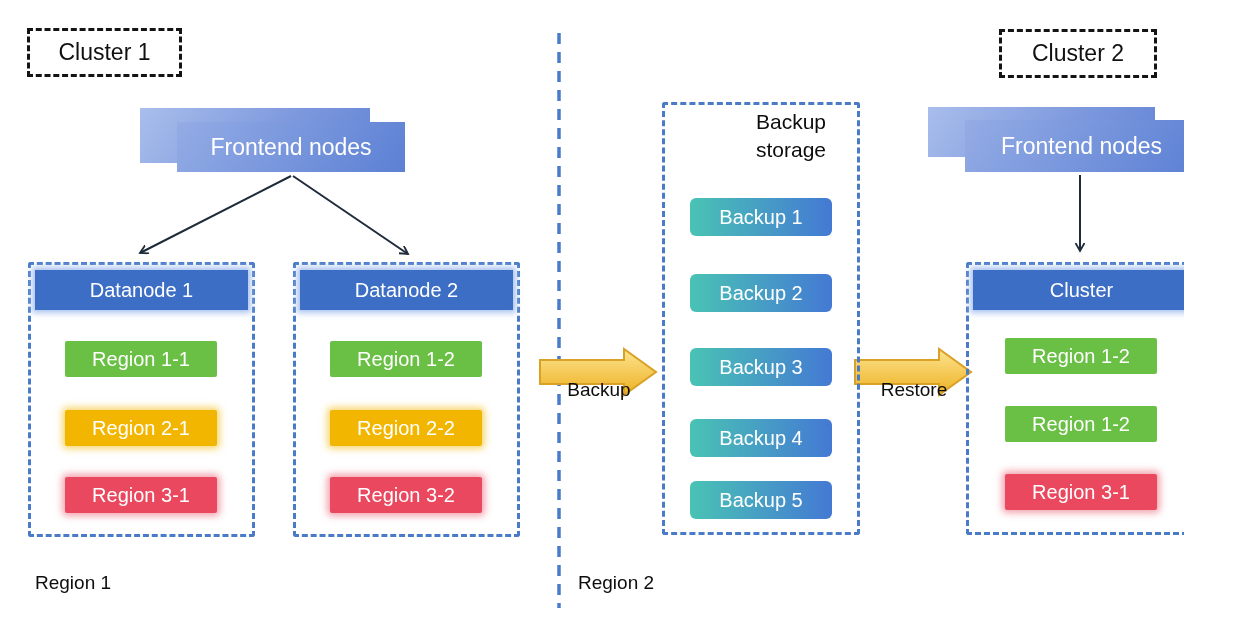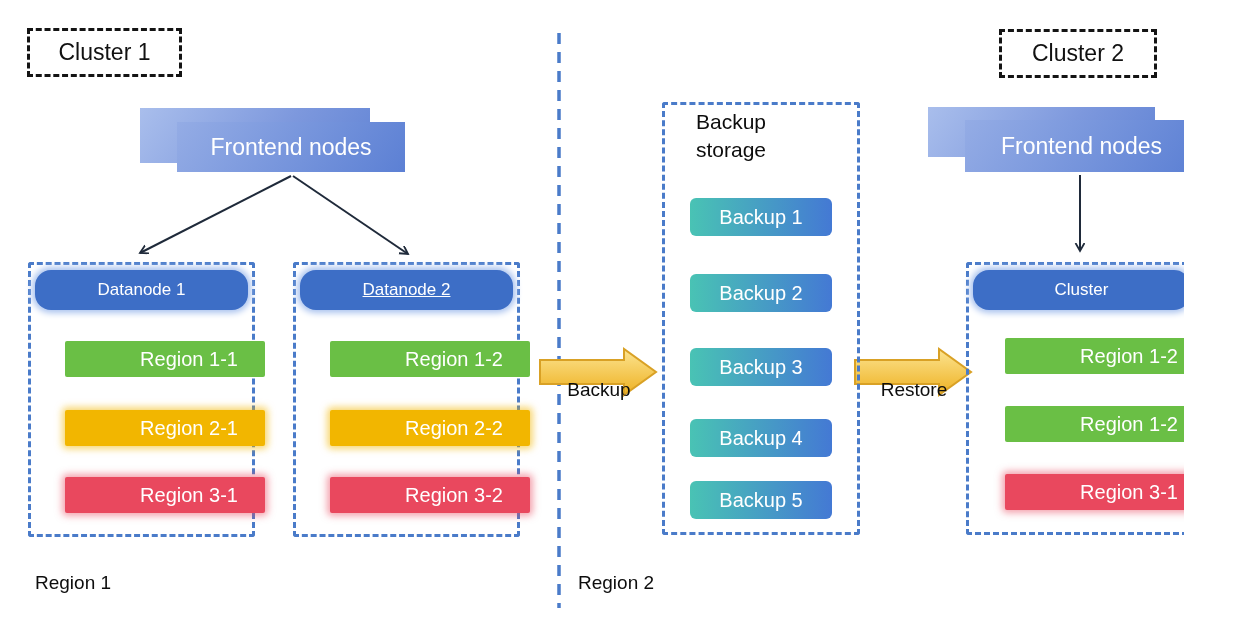--- a/index.html
+++ b/index.html
@@ -18,38 +18,38 @@
   .frontend-front {
     position:absolute; background:linear-gradient(125deg, #94ace5 0%, #5c80d4 100%);
     color:#fff; font-size:23px; display:flex; align-items:center; justify-content:center;
   }
   .dashed-container {
     position:absolute; border:3px dashed var(--container-border,#4a7bc9);
     border-radius:3px; box-sizing:border-box; background:transparent;
   }
   .node-header {
     position:absolute; background:var(--node-blue,#3d6ec6); color:#fff;
-    font-size:17px; display:flex; align-items:center; justify-content:center;
-    border-radius:16px; box-shadow:0 0 6px 3px #aac3ef;
+    font-size:20px; display:flex; align-items:center; justify-content:center;
+    border-radius:0; box-shadow:0 0 6px 3px #aac3ef;
   }
   .region-box {
     position:absolute; width:152px; height:36px; color:#fff; font-size:20px;
-    display:flex; align-items:center; justify-content:center; border-radius:2px;padding-left:48px;
+    display:flex; align-items:center; justify-content:center; border-radius:2px;
   }
   .region-green  { background:var(--green,#6abf45); }
   .region-yellow { background:var(--yellow,#f2b600); box-shadow:0 0 7px 3px rgba(242,183,0,.55); }
   .region-red    { background:var(--red,#e9485e);   box-shadow:0 0 7px 3px rgba(233,72,94,.5); }
   .backup-item {
     position:absolute; left:690px; width:142px; height:38px;
     background:linear-gradient(90deg, var(--teal,#49c3b4), var(--backup-blue,#4479d4));
     color:#fff; font-size:20px; display:flex; align-items:center; justify-content:center;
     border-radius:6px;
   }
   .storage-title {
-    position:absolute; color:#0d0d0d; font-size:21px; line-height:28px; text-align:left;
+    position:absolute; color:#0d0d0d; font-size:21px; line-height:28px; text-align:right;
   }
   .flow-label { position:absolute; color:#0d0d0d; font-size:19px;margin-top:48px; }
   .zone-label { position:absolute; color:#0d0d0d; font-size:19px; }
   svg.overlay { position:absolute; left:0; top:0; pointer-events:none; }
 </style>
 </head>
 <body>
 
 <div class="canvas">
 
@@ -99,21 +99,21 @@
     <span>Region 1-1</span>
   </div>
   <div class="region-box region-yellow" style="left:65px; top:410px;">
     <span>Region 2-1</span>
   </div>
   <div class="region-box region-red" style="left:65px; top:477px;">
     <span>Region 3-1</span>
   </div>
 
   <div class="dashed-container" style="left:293px; top:262px; width:227px; height:275px;"></div>
-  <div class="node-header" style="left:300px; top:270px; width:213px; height:40px;text-decoration:underline;">
+  <div class="node-header" style="left:300px; top:270px; width:213px; height:40px;">
     <span>Datanode 2</span>
   </div>
   <div class="region-box region-green" style="left:330px; top:341px;">
     <span>Region 1-2</span>
   </div>
   <div class="region-box region-yellow" style="left:330px; top:410px;">
     <span>Region 2-2</span>
   </div>
   <div class="region-box region-red" style="left:330px; top:477px;">
     <span>Region 3-2</span>

